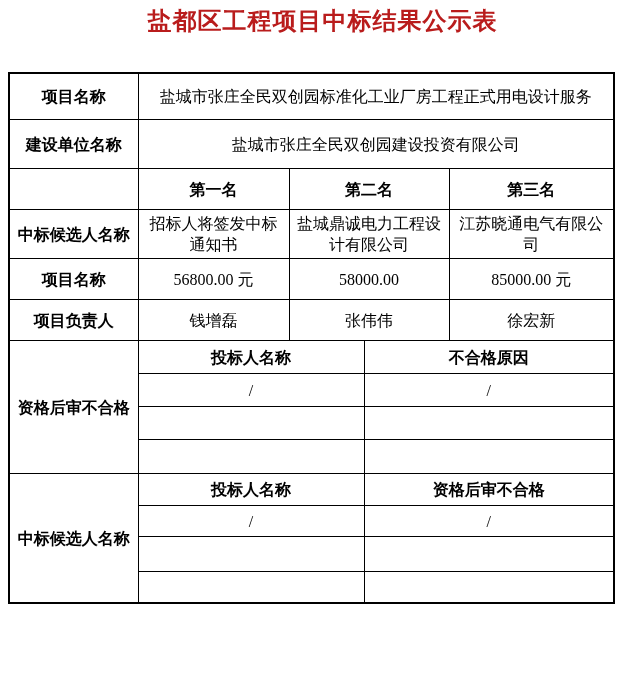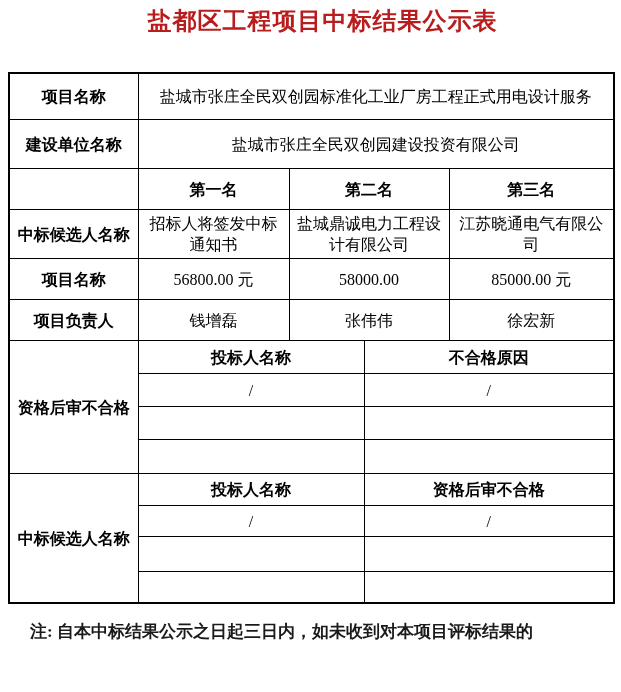--- a/index.html
+++ b/index.html
@@ -151,14 +151,13 @@
       <td colspan="2"></td>
     </tr>
     <tr class="h30">
       <td colspan="2"></td>
       <td colspan="2"></td>
     </tr>
   </tbody>
 </table>
 
 <div class="note">
-  <div class="note-line">注: 自本中标结果公示之日起三日内，如未收到对本项目评标结果的</div>
 </div>
 
 </body></html>

